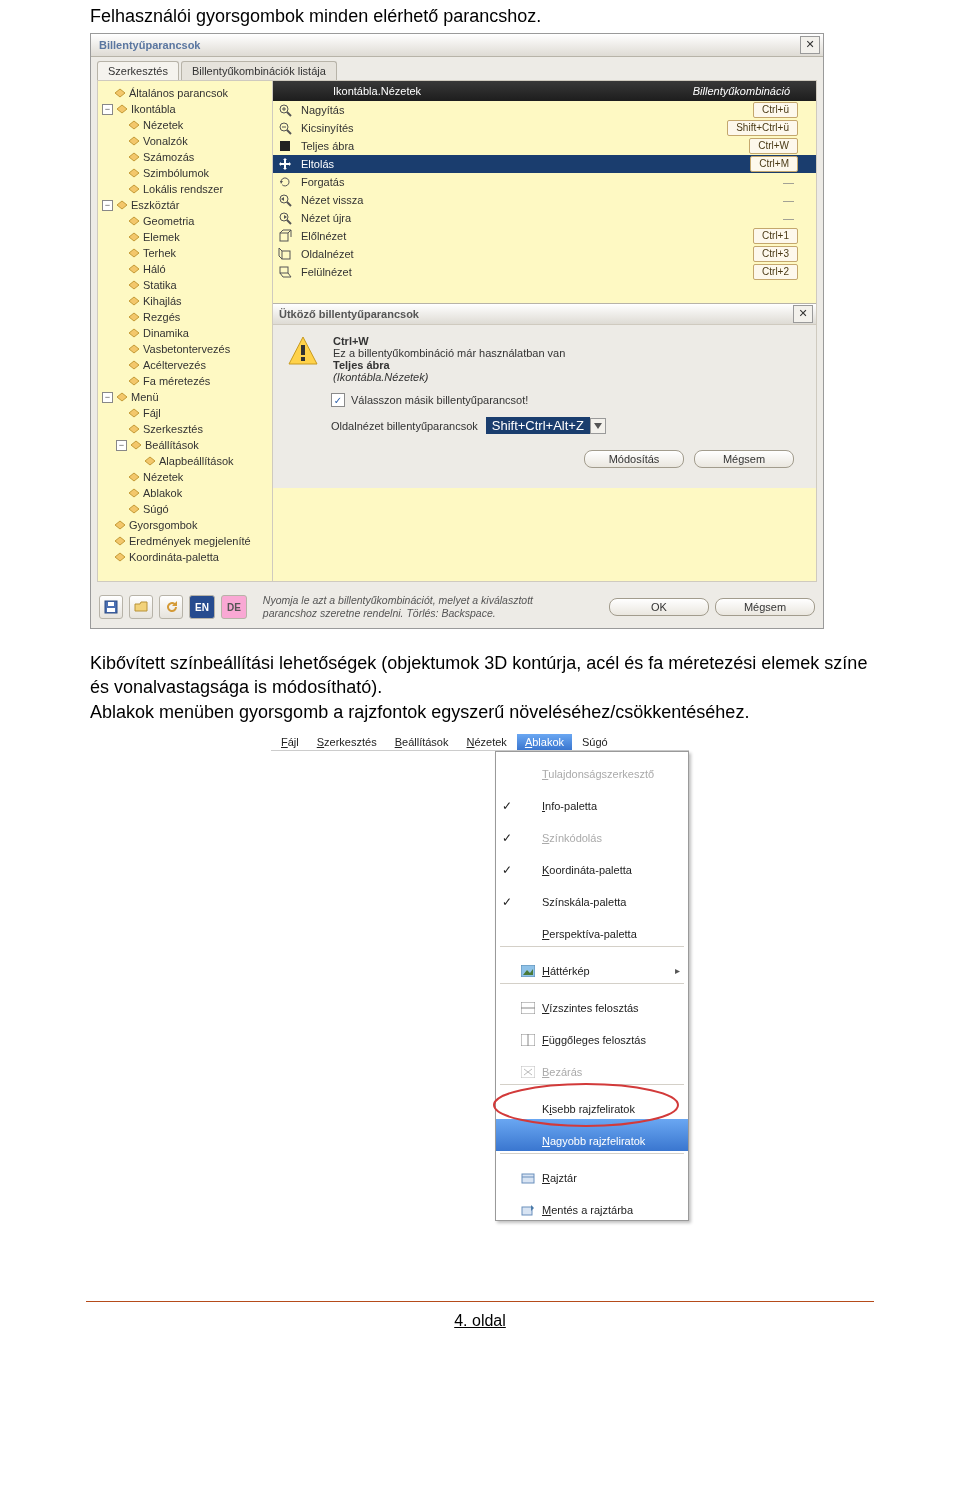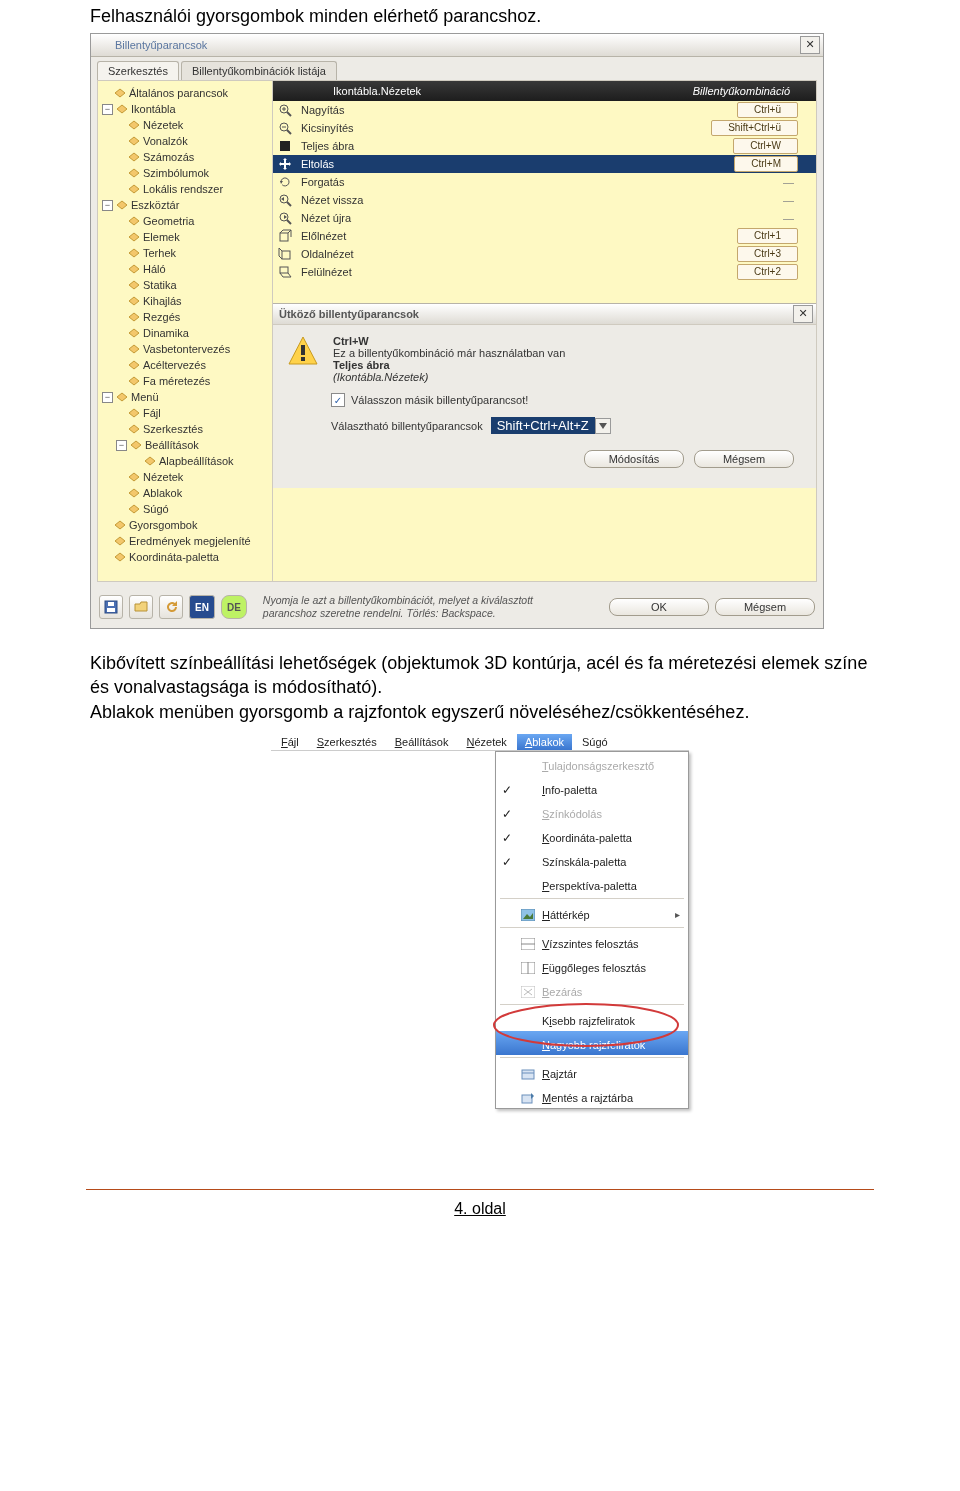--- a/index.html
+++ b/index.html
@@ -2,21 +2,21 @@
 <html><head>
 <meta charset="utf-8">
 <style>
   body{margin:0;background:#fff;font-family:Arial,Helvetica,sans-serif;font-size:13px;color:#000;}
   .page{width:960px;margin:0 auto;background:#fff;padding:0 0 40px 0;}
   .doc-text{font-size:18px;padding:6px 0 6px 90px;}
   
   .shot1-wrap{padding:0 0 0 90px;}
   .dialog{width:732px;background:#edebe6;border:1px solid #9a9a9a;font-size:11px;font-family:"Tahoma",Arial,sans-serif;color:#333;position:relative;}
   .titlebar{display:flex;align-items:center;height:22px;background:linear-gradient(#fff,#dedbd4);border-bottom:1px solid #b7b3a8;}
-  .titlebar .title{flex:1;padding:0 8px;color:#5a76a0;font-weight:normal;margin-left:16px;}
+  .titlebar .title{flex:1;padding:0 8px;color:#5a76a0;font-weight:bold;}
   .xbtn{width:18px;height:16px;margin-right:3px;border:1px solid #9a9a9a;background:#f3f1ec;text-align:center;line-height:14px;font-size:11px;}
   .tabbar{display:flex;gap:2px;padding:4px 6px 0 6px;}
   .tab{padding:3px 10px;border:1px solid #b7b3a8;border-bottom:none;background:#f5f3ee;border-radius:3px 3px 0 0;font-size:11px;}
   .tab.back{background:#e6e3dc;}
   .dialog-body{display:flex;background:#fef9c3;margin:0 6px 6px 6px;border:1px solid #cfcabf;height:500px;}
   
   .tree{width:172px;border-right:1px solid #cfcabf;overflow:hidden;padding:4px 0 4px 2px;font-size:11px;}
   .tree ul{list-style:none;margin:0;padding:0;}
   .tree li{white-space:nowrap;line-height:16px;}
   .tree .row{display:flex;align-items:center;gap:3px;padding-left:2px;}
@@ -31,21 +31,21 @@
   .cmdhead{display:flex;background:linear-gradient(#383838,#1d1d1d);color:#fff;font-size:11px;height:20px;align-items:center;}
   .cmdhead .c1{width:250px;padding-left:60px;}
   .cmdhead .c2{flex:1;text-align:right;padding-right:26px;font-style:italic;}
   .cmdlist{flex:1;overflow:hidden;}
   .cmdrow{display:flex;align-items:center;height:18px;font-size:11px;}
   .cmdrow.sel{background:#1a3d6e;color:#fff;}
   .cmdrow .ico{width:24px;display:flex;justify-content:center;}
   .cmdrow .ico svg{display:block;}
   .cmdrow .lbl{flex:1;padding-left:4px;}
   .cmdrow .kc{padding-right:18px;}
-  .kbtn{display:inline-block;border:1px solid #c4a76d;background:#fdf8ec;border-radius:2px;padding:0 16px;font-size:10px;line-height:14px;color:#4a3a16;}
+  .kbtn{display:inline-block;border:1px solid #c4a76d;background:#fdf8ec;border-radius:2px;padding:0 8px;font-size:10px;line-height:14px;color:#4a3a16;}
   .dash{color:#888;padding-right:22px;}
   
   .popup{position:absolute;left:0;right:0;top:222px;background:#edebe6;border-top:1px solid #b7b3a8;}
   .popup-title{display:flex;align-items:center;height:20px;background:linear-gradient(#fff,#dedbd4);border-bottom:1px solid #cfcabf;}
   .popup-title span{flex:1;padding-left:6px;font-weight:bold;color:#555;}
   .popup-body{padding:10px 12px 10px 14px;font-size:11px;}
   .popup-row{display:flex;gap:14px;align-items:flex-start;}
   .warn-ico{width:32px;height:32px;}
   .pmsg .hl{font-weight:bold;}
   .pmsg .it{font-style:italic;}
@@ -57,32 +57,32 @@
   .combo .arr{border:1px solid #9a9a9a;background:#f3f1ec;width:14px;height:14px;display:flex;align-items:center;justify-content:center;}
   .combo .arr svg{display:block;}
   .popup-btns{display:flex;justify-content:flex-end;gap:10px;padding:6px 10px 10px 0;}
   .wbtn{min-width:78px;text-align:center;border:1px solid #a29c8d;background:linear-gradient(#fff,#eae7df);border-radius:8px;padding:2px 10px;font-size:11px;}
   
   .dialog-foot{display:flex;align-items:center;gap:6px;padding:6px 8px 8px 8px;}
   .ibtn{width:22px;height:22px;border:1px solid #b7b3a8;background:linear-gradient(#fff,#e6e3dc);border-radius:3px;display:flex;align-items:center;justify-content:center;}
   .ibtn svg{display:block;}
   .langbtn{height:22px;border:1px solid #b7b3a8;border-radius:3px;padding:0 5px;display:flex;align-items:center;font-size:10px;font-weight:bold;}
   .lang-en{background:#264b8f;color:#fff;}
-  .lang-de{background:#bef264;color:#555;border-radius:8px;}
+  .lang-de{background:#f9a8d4;color:#555;}
   .foothint{flex:1;font-style:italic;font-size:10.5px;color:#555;padding-left:10px;line-height:13px;}
   
   .para2{font-size:18px;padding:22px 90px 6px 90px;line-height:1.35;}
   
   .shot2-wrap{display:flex;justify-content:center;padding-top:4px;}
   .menu2{font-family:Tahoma,Arial,sans-serif;font-size:11px;color:#222;}
   .menubar{display:flex;gap:2px;border-bottom:1px solid #ccc;padding:0 2px;}
   .menubar div{padding:2px 8px;}
   .menubar .act{background:linear-gradient(#6aa7f2,#3a76cf);color:#fff;}
   .dropdown{border:1px solid #9a9a9a;background:#fff;width:192px;box-shadow:2px 2px 3px rgba(0,0,0,0.25);}
-  .mi{display:flex;align-items:center;height:20px;padding:4px 8px 0 4px;gap:6px;}
+  .mi{display:flex;align-items:center;height:20px;padding:12px 8px 0 4px;gap:6px;}
   .mi .chk{width:14px;text-align:center;color:#222;font-size:12px;}
   .mi .mico{width:16px;display:flex;justify-content:center;}
   .mi .mtxt{flex:1;}
   .mi .ar{font-size:10px;color:#555;}
   .mi.dis{color:#aaa;}
   .mi.hl{background:linear-gradient(#6aa7f2,#3a76cf);color:#fff;}
   .sep{height:1px;background:#d4d0c8;margin:2px 4px;}
   .ul{text-decoration:underline;}
   .ellipse{position:relative;}
   .ellipse svg{position:absolute;left:-8px;top:-6px;pointer-events:none;}
@@ -582,21 +582,21 @@
                   <div>Ez a billentyűkombináció már használatban van</div>
                   <div class="hl">Teljes ábra</div>
                   <div class="it">(Ikontábla.Nézetek)</div>
                 </div>
               </div>
               <div class="chkrow">
                 <div class="chkbox">✓</div>
                 <span>Válasszon másik billentyűparancsot!</span>
               </div>
               <div class="selrow">
-                <span>Választható billentyűparancsok</span>
+                <span>Oldalnézet billentyűparancsok</span>
                 <div class="combo">
                   <span class="val">Shift+Ctrl+Alt+Z</span>
                   <span class="arr">
                       <svg width="8" height="6">
                         <polygon points="0,0 8,0 4,6" fill="#555"></polygon>
                       </svg>
                     </span>
                 </div>
               </div>
               <div class="popup-btns">

